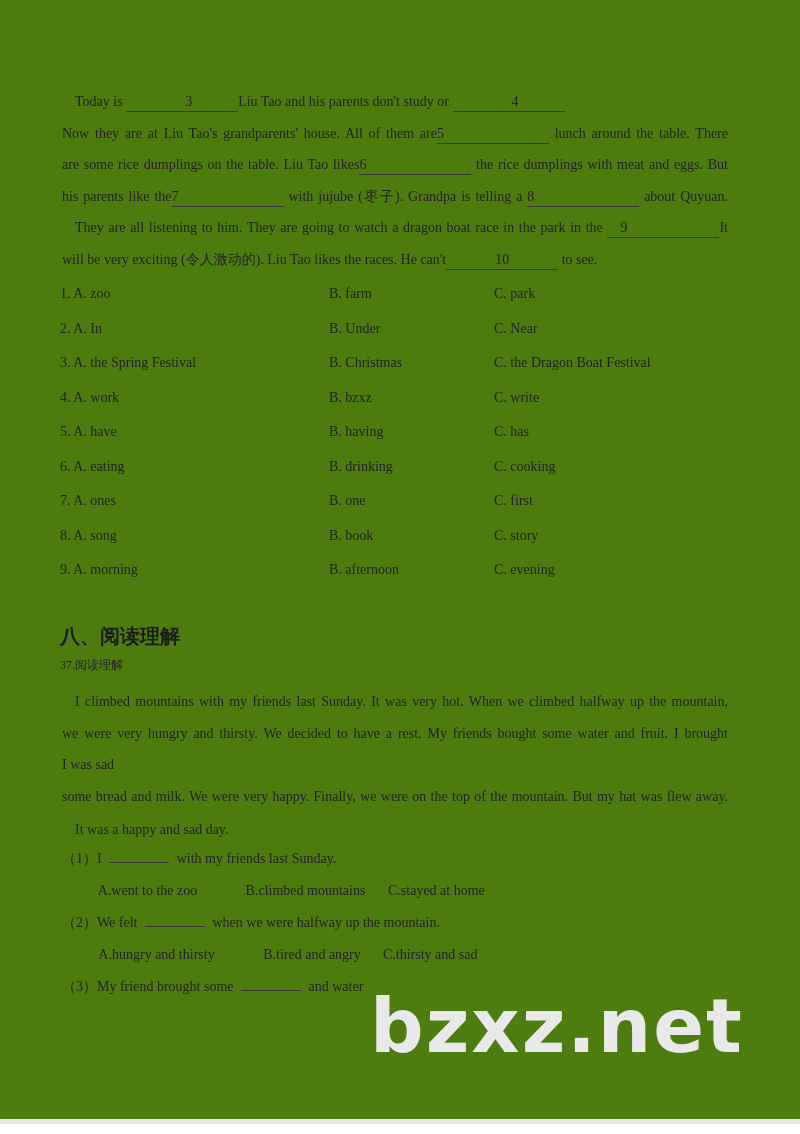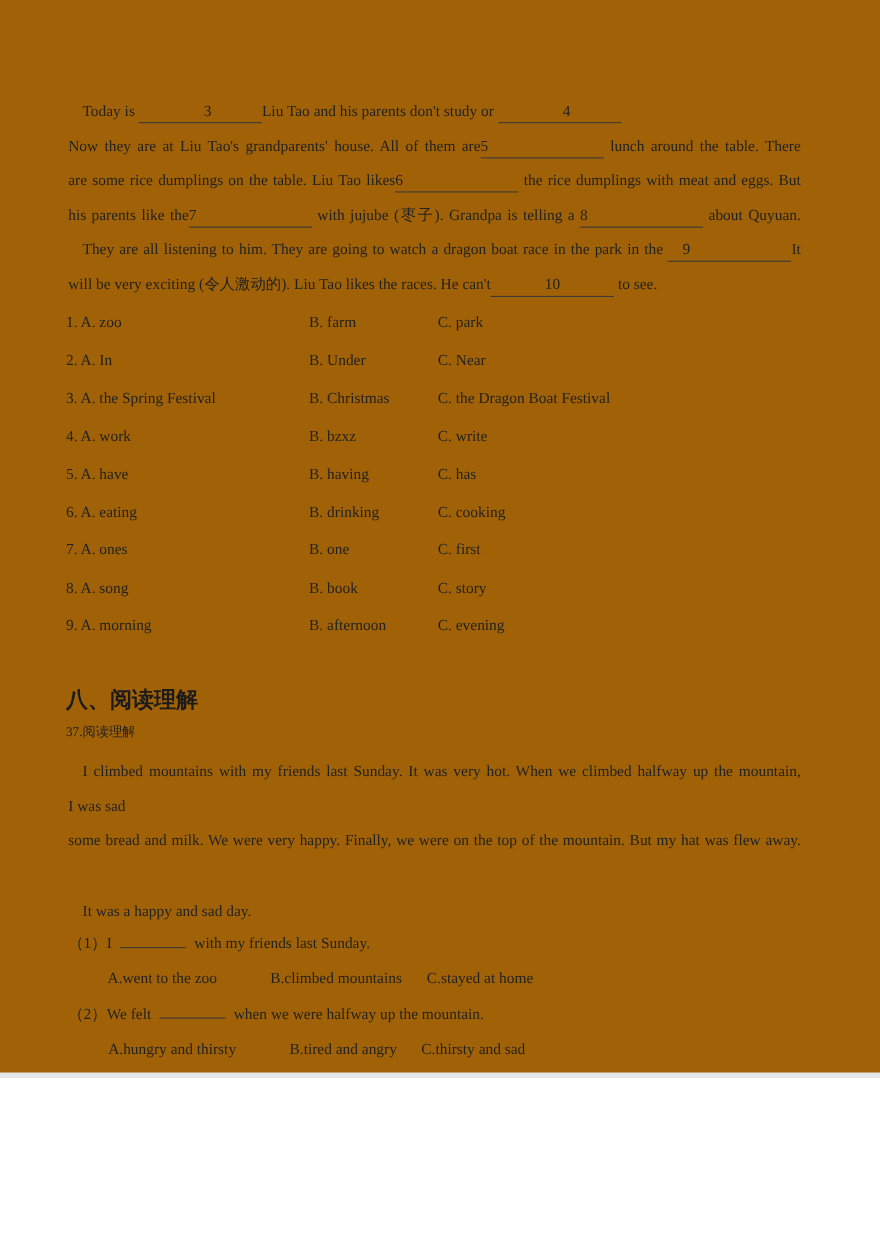--- a/index.html
+++ b/index.html
@@ -1,36 +1,36 @@
 <!DOCTYPE html>
 <html><head>
 <meta charset="utf-8">
 <style>
   html,body{margin:0;padding:0;background:#fff;}
   .screen{
-    position:relative;width:800px;height:980px;background:#a16207;overflow:hidden;
+    position:relative;width:800px;height:1124px;background:#4d7c0f;overflow:hidden;
     font-family:"Liberation Serif", serif;font-size:14px;color:#222;
   }
   
   .pline{
     height:31.5px;line-height:31.5px;white-space:nowrap;overflow:visible;
   }
   .ind{text-indent:13px;}
   .just{text-align:justify;text-align-last:justify;}
   .blank{
     display:inline-block;border-bottom:1px solid #3a3a3a;text-align:center;
     height:18px;line-height:18px;vertical-align:baseline;
   }
   .blank.num{min-width:112px;}
   .blank.short{min-width:60px;margin:0 4px;}
   
   #cloze-para{position:absolute;left:62px;top:86px;width:666px;}
   
   #cloze-opts{position:absolute;left:60px;top:277px;width:650px;}
-  .optrow{display:flex;height:34.5px;line-height:34.5px;}
+  .optrow{display:flex;height:34.5px;line-height:34.5px;gap:48px;}
   .optrow .oc1{width:221px;}
   .optrow .oc2{width:117px;}
   .optrow .oc3{flex:1;}
   
   #sec-head{
     position:absolute;left:60px;top:623px;
     font-family:"DejaVu Sans", sans-serif;font-weight:700;font-size:20px;color:#1b1b1b;text-align:center;
   }
   #item-head{position:absolute;left:60px;top:657px;font-size:12px;}
   
@@ -114,20 +114,21 @@
       <span class="oc2">B. afternoon</span>
       <span class="oc3">C. evening</span>
     </div>
   </div>
 
   <div id="sec-head">八、阅读理解</div>
   <div id="item-head">37.阅读理解</div>
 
   <div id="passage">
     <div class="pline ind just">I climbed mountains with my friends last Sunday. It was very hot. When we climbed halfway up the mountain,</div>
+    <div class="pline just">we were very hungry and thirsty. We decided to have a rest. My friends bought some water and fruit. I brought</div>
     <div class="pline">I was sad</div>
     <div class="pline just">some bread and milk. We were very happy. Finally, we were on the top of the mountain. But my hat was flew away.</div>
   </div>
   <div id="closing">It was a happy and sad day.</div>
 
   <div id="questions">
     <div class="qline">（1）I <span class="blank short"></span> with my friends last Sunday.</div>
     <div class="qline qopts q0">
       <span class="qc1">A.went to the zoo</span>
       <span class="qc2">B.climbed mountains</span>

